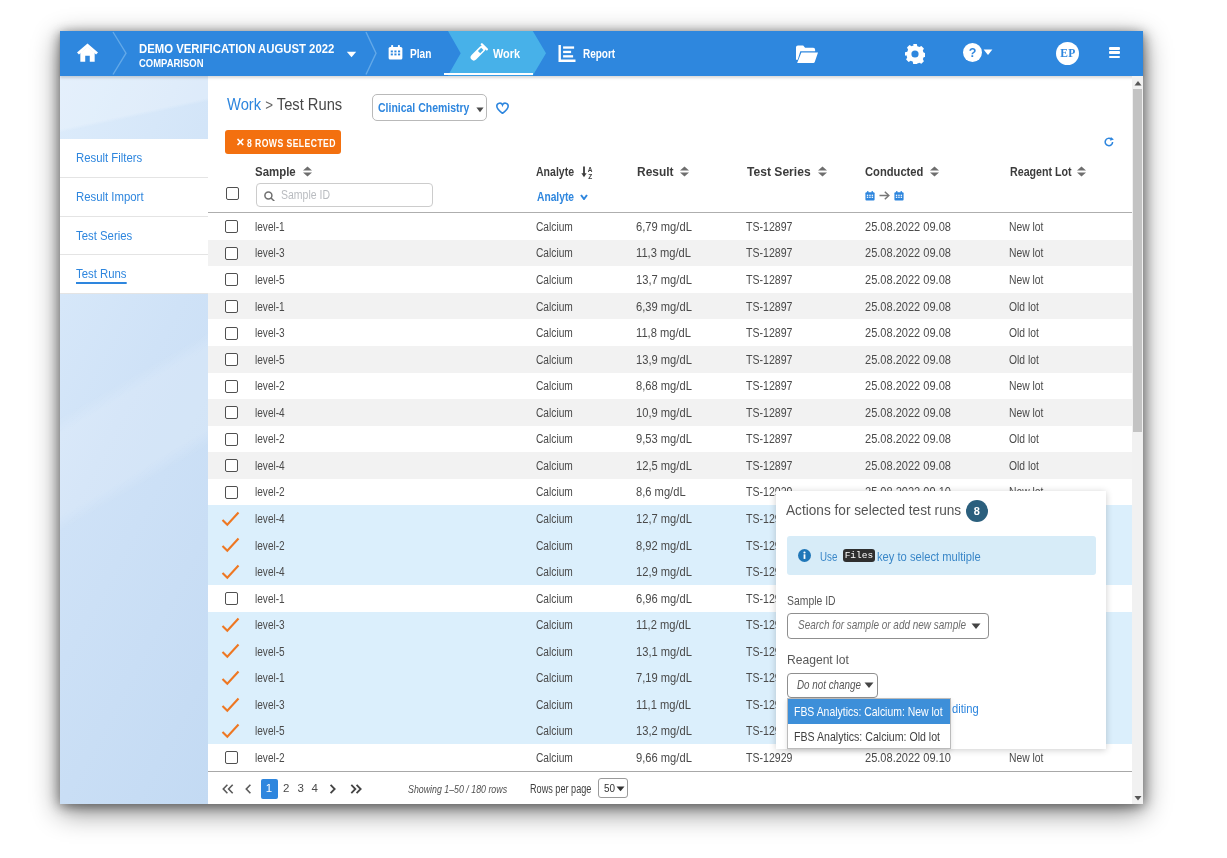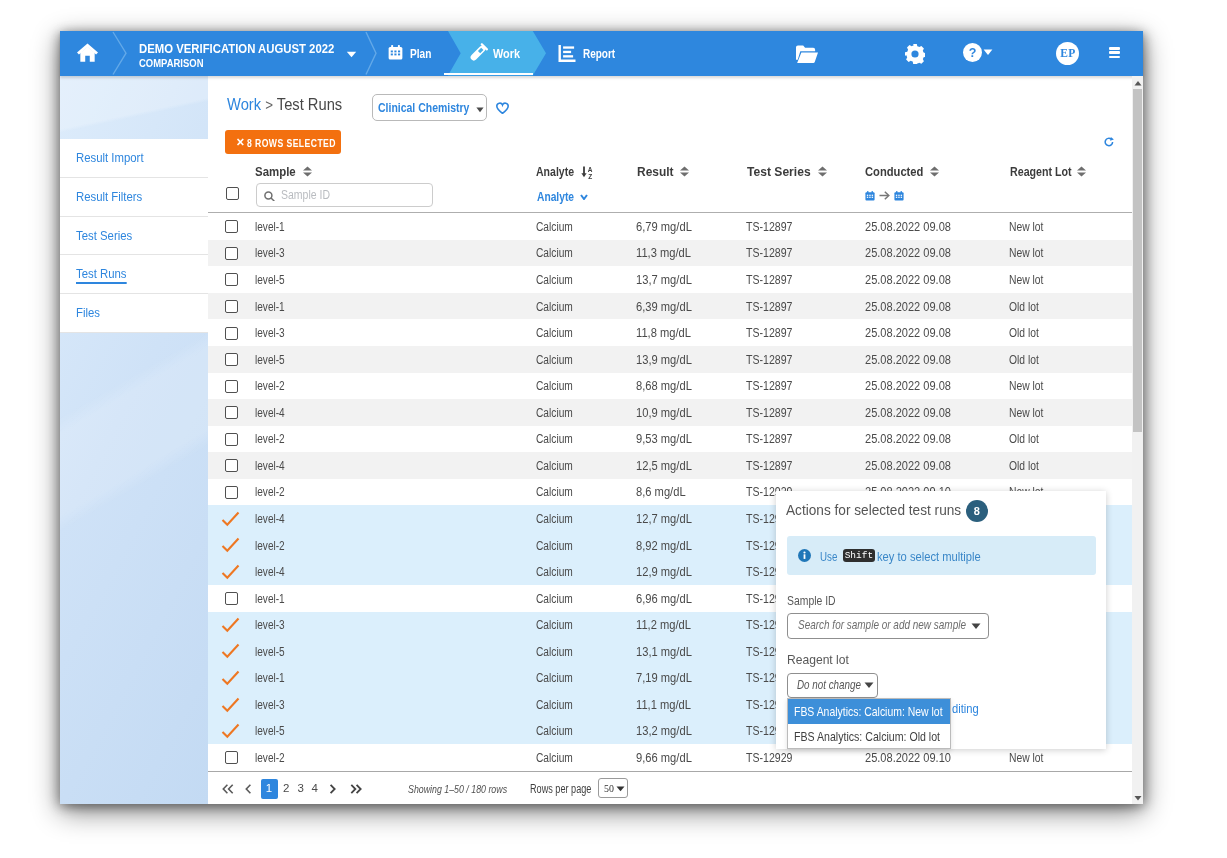--- a/index.html
+++ b/index.html
@@ -16,25 +16,24 @@
 .mitem{position:relative;width:148px;height:38.8px;border-bottom:1px solid #e4e4e4;
  color:#2e86de;font-size:13px;line-height:38.8px;background:#fff}
 .mitem span{display:inline-block;margin-left:16px;transform:scaleX(.874);transform-origin:0 50%}
 .cb{position:absolute;width:13px;height:13px;border:1.7px solid #505050;border-radius:2px;background:#fff}
 </style></head><body>
 <div class="page">
 <div class="card"></div>
 
 <div class="sidebar"></div>
 <div class="menu">
+<div class="mitem"><span>Result Filters</span></div>
 <div class="mitem"><span>Result Import</span></div>
-<div class="mitem"><span>Result Filters</span></div>
 <div class="mitem"><span>Test Series</span></div>
 <div class="mitem"><span style="border-bottom:2px solid #2e86de;line-height:17px;height:19px;margin-top:10px">Test Runs</span></div>
-<div class="mitem"><span>Files</span></div>
 </div>
 <div class="topbar" style="box-shadow:0 1.5px 2.5px rgba(0,0,0,.15)"></div>
 <div class="abs" style="left:444px;top:72.9px;width:88.5px;height:2.6px;background:#fff;z-index:6"></div>
 <svg class="abs" style="left:77px;top:43px" width="21" height="20" viewBox="0 0 24 22">
 <path d="M12 0 L24 10.5 L21.8 12.8 L12 4.4 L2.2 12.8 L0 10.5 Z" fill="#fff"></path>
 <path d="M3.8 10.8 L12 3.8 L20.2 10.8 L20.2 21 L14.6 21 L14.6 14.2 L9.4 14.2 L9.4 21 L3.8 21 Z" fill="#fff"></path>
     </svg>
 <svg class="abs" style="left:111.5px;top:31px" width="15" height="44.5" viewBox="0 0 15 44.5">
       <polyline points="1,1 14,22.2 1,43.5" fill="none" stroke="#63a9e8" stroke-width="1.4"></polyline>
     </svg>
@@ -375,21 +374,21 @@
 <div class="abs" style="left:311.5px;top:782.3px;font-size:11.5px;color:#4a4a4a;white-space:nowrap;">4</div>
 <svg class="abs" style="left:329px;top:783.5px" width="7" height="10" viewBox="0 0 7 10">
 <path d="M1.6 0.8 L5.7 5 L1.6 9.2" fill="none" stroke="#444" stroke-width="1.8"></path>
     </svg>
 <svg class="abs" style="left:350px;top:783.5px" width="12" height="10" viewBox="0 0 12 10">
 <path d="M1.3 0.8 L5.4 5 L1.3 9.2 M6.6 0.8 L10.7 5 L6.6 9.2" fill="none" stroke="#444" stroke-width="1.8"></path>
     </svg>
 <div class="abs" style="left:408.1px;top:782.5px;font-size:11.5px;color:#4f4f4f;white-space:nowrap;font-style:italic;transform:scaleX(0.767);transform-origin:0 50%;">Showing 1–50 / 180 rows</div>
 <div class="abs" style="left:530.1px;top:782px;font-size:12px;color:#3f3f3f;white-space:nowrap;transform:scaleX(0.76);transform-origin:0 50%;">Rows per page</div>
 <div class="abs" style="left:598px;top:778px;width:30px;height:20px;border:1px solid #9a9a9a;border-radius:3px;background:#fff"></div>
-<div class="abs" style="left:603.5px;top:781.5px;font-size:11px;color:#333;white-space:nowrap;transform:scaleX(0.9);transform-origin:0 50%;font-family:Liberation Serif, serif;">50</div>
+<div class="abs" style="left:603.5px;top:781.5px;font-size:11px;color:#333;white-space:nowrap;transform:scaleX(0.9);transform-origin:0 50%;">50</div>
 <svg class="abs" style="left:616px;top:785.5px" width="9" height="6" viewBox="0 0 9 6">
       <path d="M0.5 0.5 L4.5 5.2 L8.5 0.5 Z" fill="#333"></path>
     </svg>
 <div class="abs" style="left:1131.5px;top:75.5px;width:11.5px;height:728.5px;background:#f1f1f1"></div>
 <svg class="abs" style="left:1133.5px;top:80px" width="8" height="7" viewBox="0 0 8 7">
       <path d="M0.5 5.5 L4 1 L7.5 5.5 Z" fill="#575757"></path>
     </svg>
 <svg class="abs" style="left:1133.5px;top:794.5px" width="8" height="7" viewBox="0 0 8 7">
       <path d="M0.5 1 L4 5.5 L7.5 1 Z" fill="#575757"></path>
     </svg>
@@ -397,21 +396,21 @@
 <div class="abs" style="left:776px;top:490.5px;width:330px;height:258px;background:#fff;box-shadow:0 1px 7px rgba(0,0,0,.2)"></div>
 <div class="abs" style="left:786.3px;top:501px;font-size:15.5px;color:#555;white-space:nowrap;transform:scaleX(0.88);transform-origin:0 50%;">Actions for selected test runs</div>
 <div class="abs" style="left:965.6px;top:499.8px;width:22.4px;height:22.4px;border-radius:50%;background:#2b5f7d;color:#fff;font-size:11px;font-weight:bold;text-align:center;line-height:22.8px">8</div>
 <div class="abs" style="left:786.5px;top:536px;width:309px;height:38.5px;background:#d7ecf8;border-radius:3px"></div>
 <svg class="abs" style="left:798px;top:549px" width="13" height="13" viewBox="0 0 13 13">
 <circle cx="6.5" cy="6.5" r="6.5" fill="#2077b8"></circle>
 <rect x="5.6" y="5.3" width="1.8" height="4.6" fill="#fff"></rect>
       <circle cx="6.5" cy="3.5" r="1.1" fill="#fff"></circle>
     </svg>
 <div class="abs" style="left:819.9px;top:548.5px;font-size:13px;color:#3a87c8;white-space:nowrap;transform:scaleX(0.75);transform-origin:0 50%;">Use</div>
-<div class="abs" style="left:843.2px;top:548.7px;width:31.5px;height:13.2px;background:#2f2f2f;border-radius:3px;color:#fff;font-size:9.5px;font-family:'Liberation Mono',monospace;text-align:center;line-height:13.4px">Shift</div>
+<div class="abs" style="left:843.2px;top:548.7px;width:31.5px;height:13.2px;background:#2f2f2f;border-radius:3px;color:#fff;font-size:9.5px;font-family:'Liberation Mono',monospace;text-align:center;line-height:13.4px">Files</div>
 <div class="abs" style="left:877.2px;top:548.5px;font-size:13px;color:#3a87c8;white-space:nowrap;transform:scaleX(0.86);transform-origin:0 50%;">key to select multiple</div>
 <div class="abs" style="left:786.5px;top:592.5px;font-size:13px;color:#585858;white-space:nowrap;transform:scaleX(0.8);transform-origin:0 50%;">Sample ID</div>
 <div class="abs" style="left:786.5px;top:612.5px;width:202.5px;height:26.5px;border:1px solid #8f8f8f;border-radius:4px;background:#fff"></div>
 <div class="abs" style="left:797.5px;top:618px;font-size:12.7px;color:#6d6d6d;white-space:nowrap;font-style:italic;transform:scaleX(0.786);transform-origin:0 50%;">Search for sample or add new sample</div>
 <svg class="abs" style="left:971px;top:622.5px" width="10" height="7" viewBox="0 0 10 7">
       <path d="M0.5 0.5 L5 6 L9.5 0.5 Z" fill="#444"></path>
     </svg>
 <div class="abs" style="left:786.5px;top:651.5px;font-size:13px;color:#585858;white-space:nowrap;transform:scaleX(0.93);transform-origin:0 50%;">Reagent lot</div>
 <div class="abs" style="left:786.5px;top:672.5px;width:91.5px;height:25.5px;border:1px solid #8f8f8f;border-radius:4px;background:#fff"></div>
 <div class="abs" style="left:796.5px;top:677.5px;font-size:12.7px;color:#555;white-space:nowrap;font-style:italic;transform:scaleX(0.775);transform-origin:0 50%;">Do not change</div>

